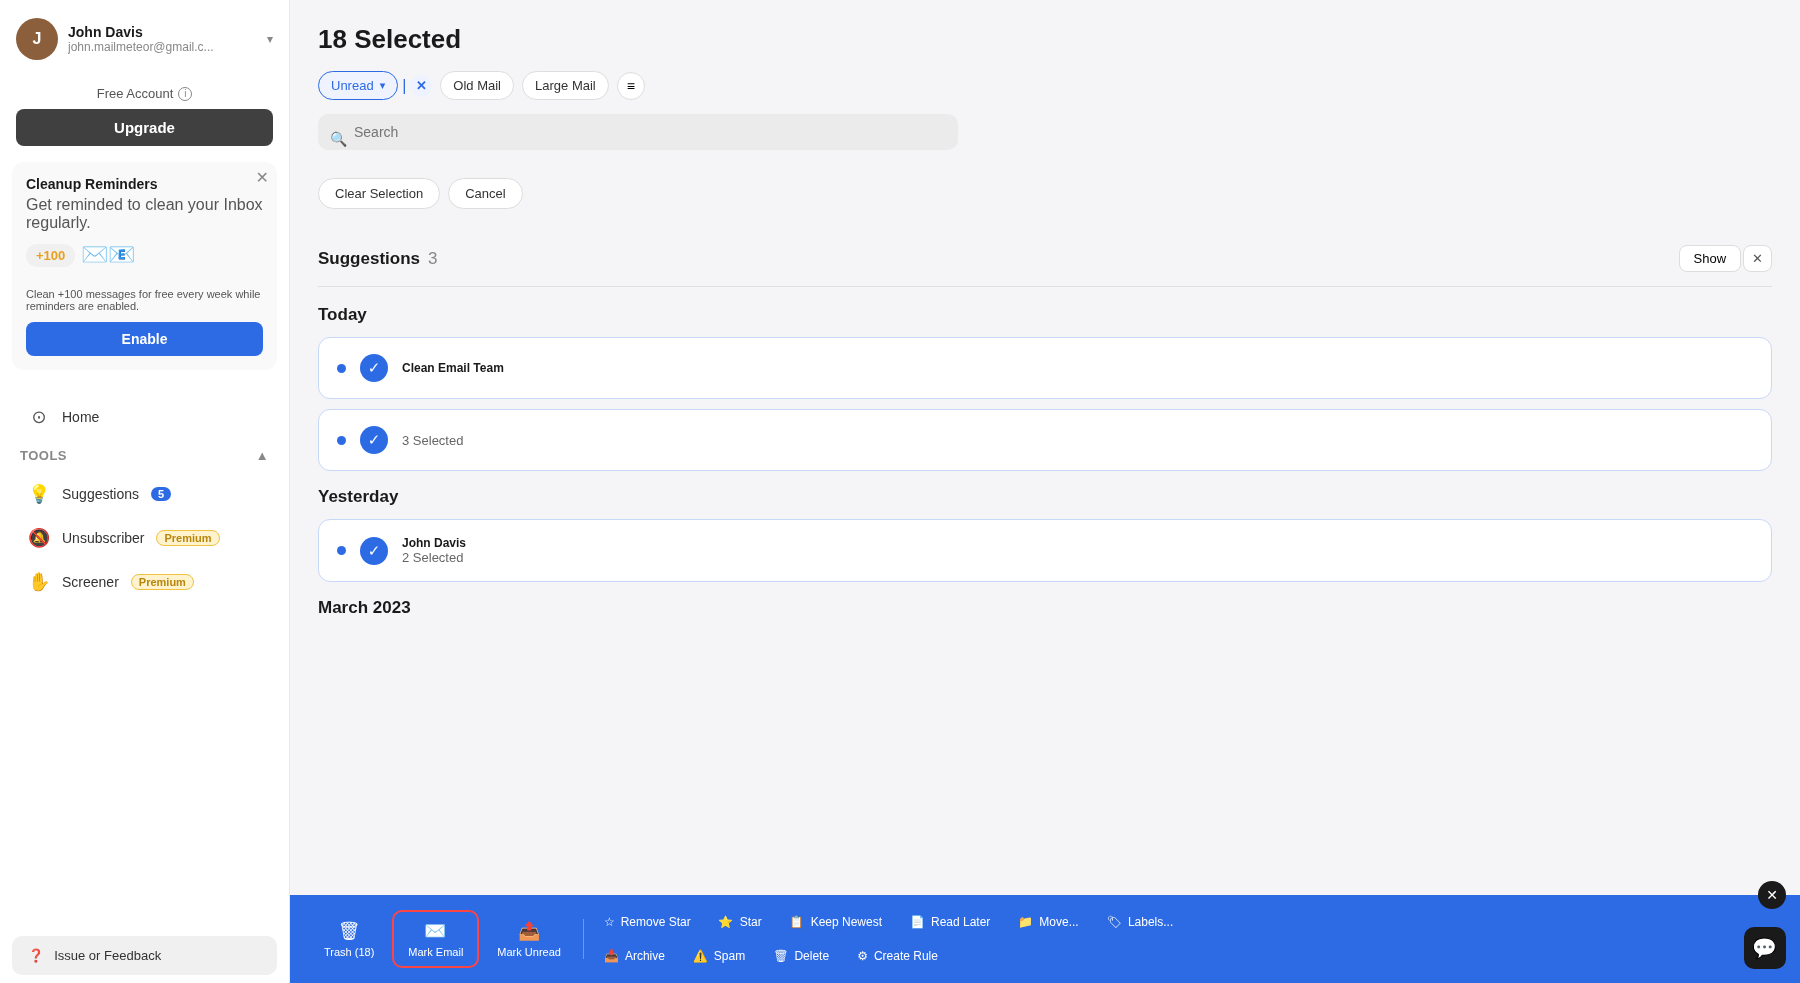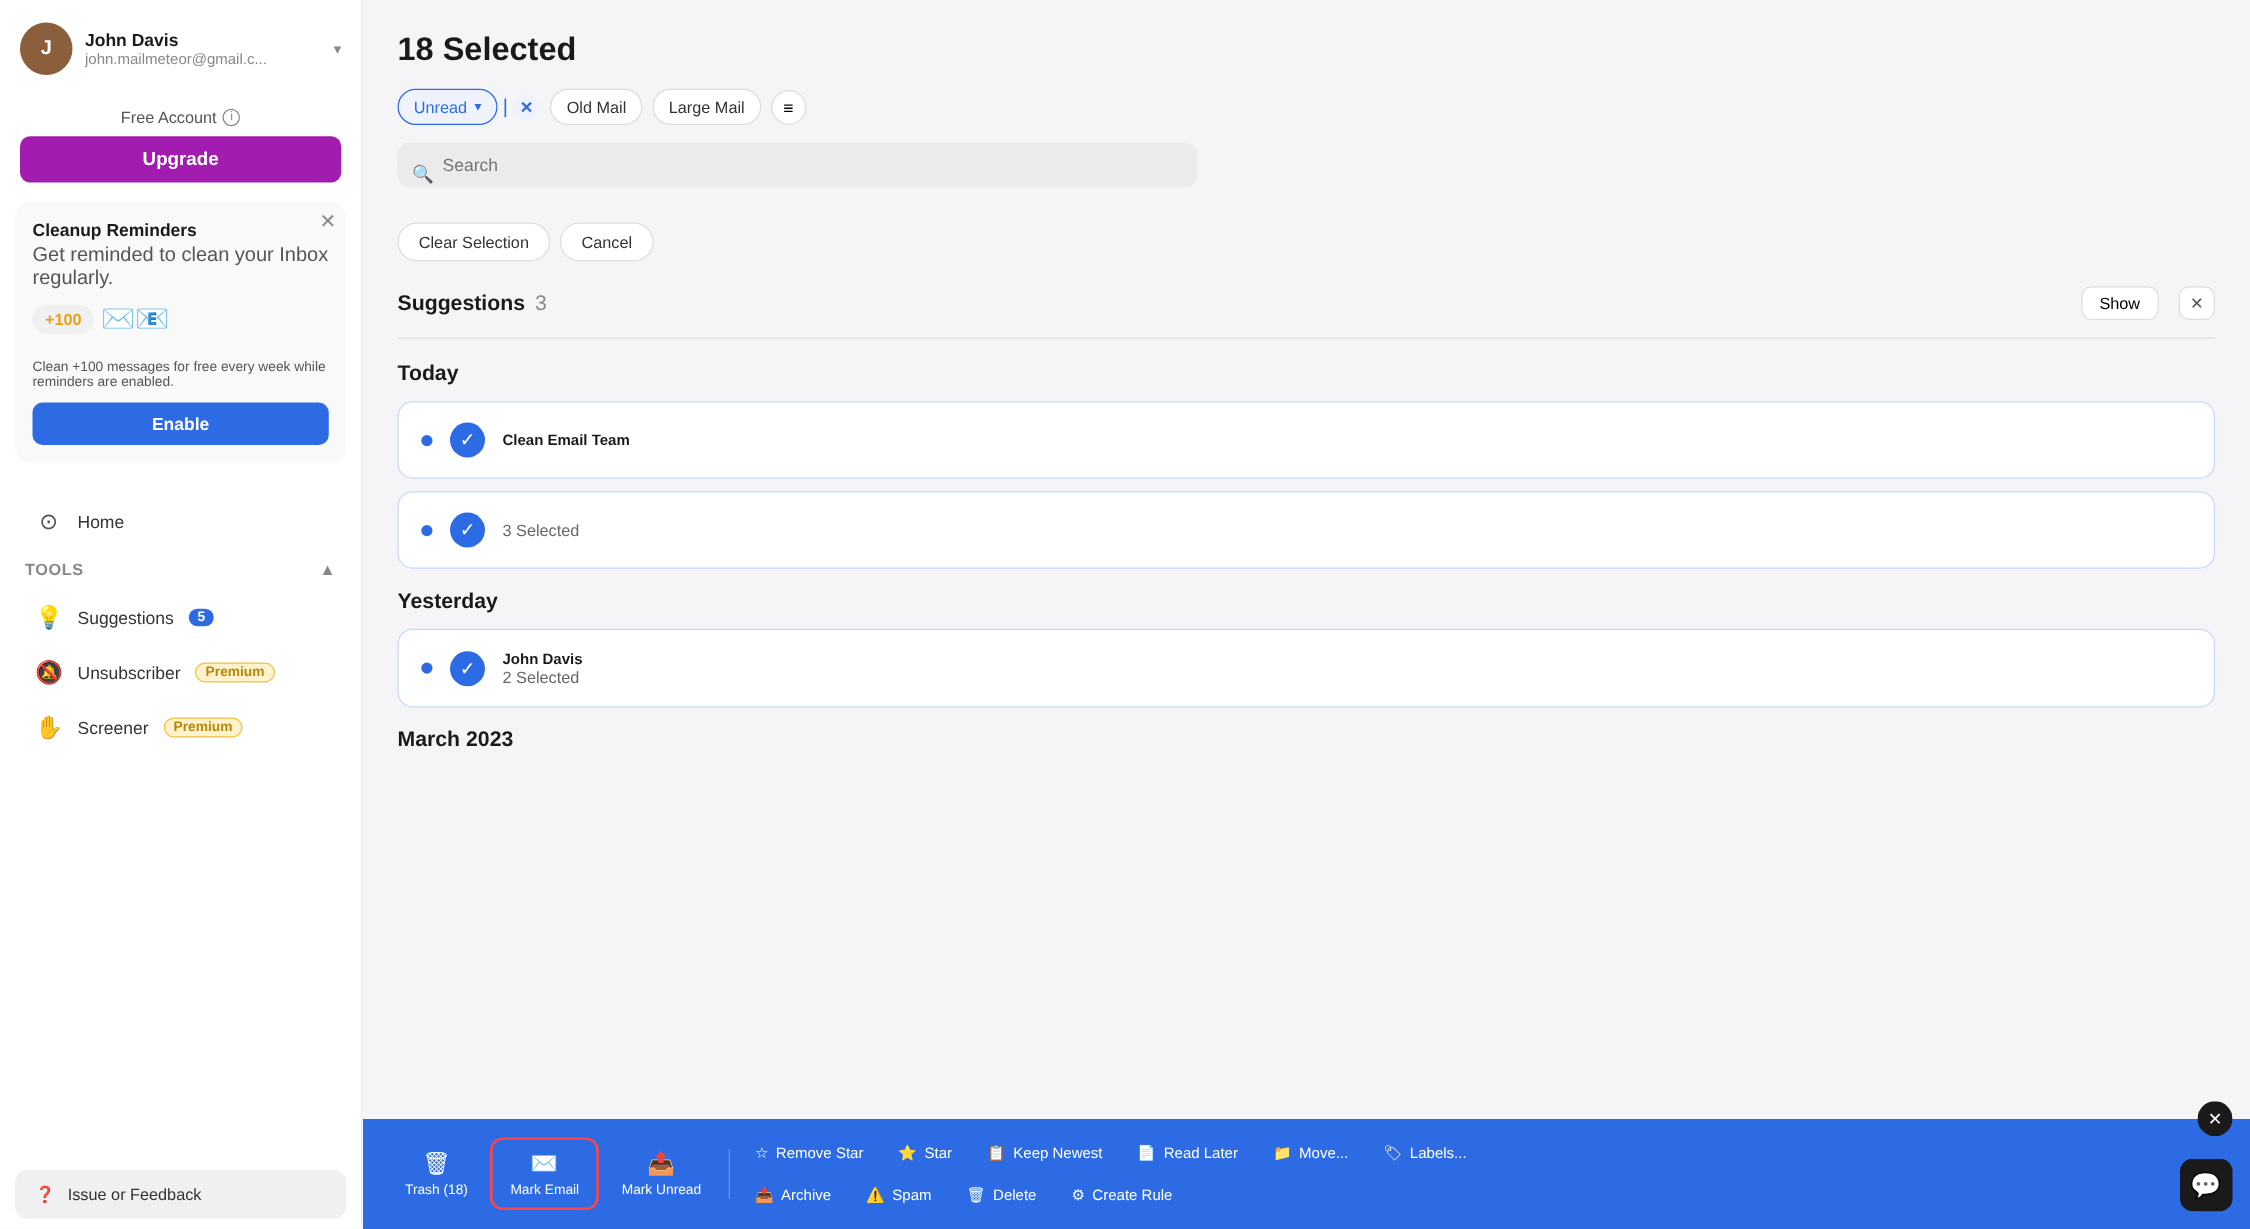--- a/index.html
+++ b/index.html
@@ -84,21 +84,21 @@
       display: inline-flex;
       align-items: center;
       justify-content: center;
       font-size: 10px;
       color: #888;
     }
 
     .upgrade-btn {
       width: 100%;
       padding: 10px;
-      background: #a21caf;
+      background: #404040;
       color: #fff;
       border: none;
       border-radius: 8px;
       font-size: 15px;
       font-weight: 600;
       cursor: pointer;
     }
 
     .cleanup-card {
       margin: 0 12px 16px;
@@ -339,21 +339,21 @@
       left: 12px;
       top: 50%;
       transform: translateY(-50%);
       color: #999;
       font-size: 14px;
     }
 
     .action-bar {
       display: flex;
       gap: 8px;
-      margin-bottom: 20px;
+      margin-bottom: 36px;
     }
 
     .action-btn {
       padding: 7px 16px;
       border-radius: 20px;
       border: 1.5px solid #ddd;
       background: #fff;
       font-size: 13px;
       color: #333;
       cursor: pointer;
@@ -374,21 +374,21 @@
     .suggestions-count {
       margin-left: 8px;
       font-size: 17px;
       color: #888;
       font-weight: 400;
     }
 
     .section-actions {
       margin-left: auto;
       display: flex;
-      gap: 16px;
+      gap: 2px;
     }
 
     .show-btn {
       padding: 5px 14px;
       border-radius: 8px;
       border: 1.5px solid #ddd;
       background: #fff;
       font-size: 13px;
       cursor: pointer;
     }

